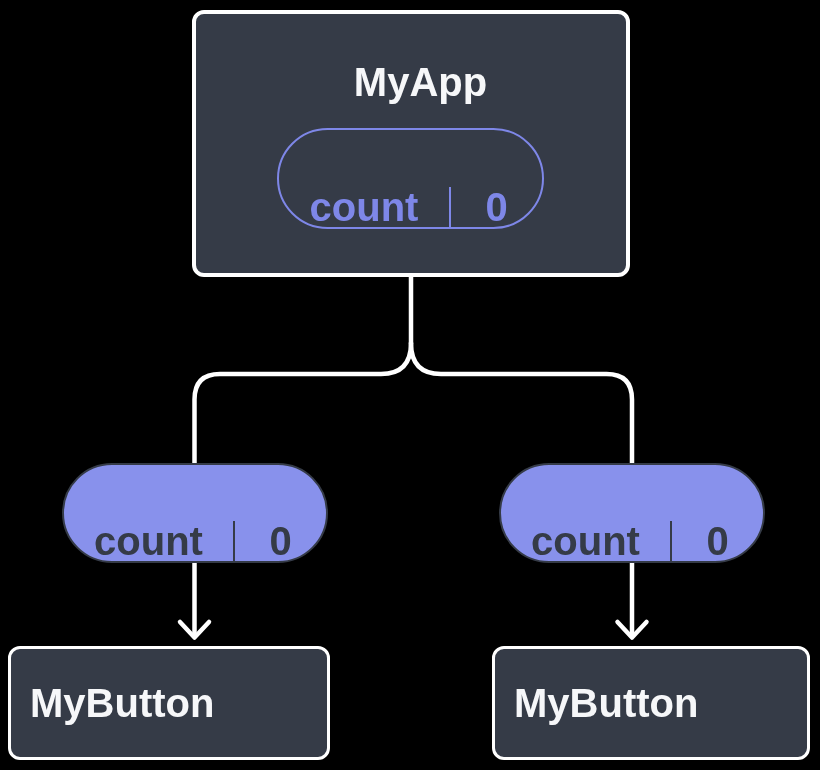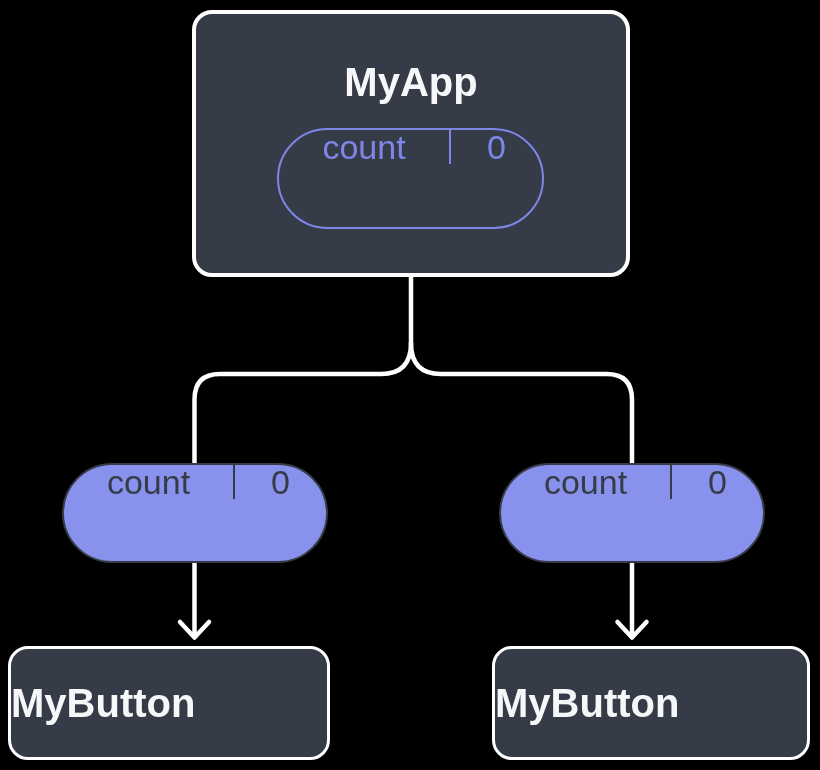--- a/index.html
+++ b/index.html
@@ -27,21 +27,22 @@
     stroke: var(--connector, #FFFFFF);
     stroke-width: 4.5;
     stroke-linecap: round;
     stroke-linejoin: round;
   }
   .node {
     position: absolute;
     box-sizing: border-box;
     background: var(--node-fill, #353B47);
     border: 4px solid var(--node-border, #FFFFFF);
-    border-radius: 20px;
+    border-radius: 12px;
+    padding-left: 19px;
   }
   .root-node {
     left: 192px;
     top: 10px;
     width: 438px;
     height: 267px;
   }
   .node-title {
     color: var(--node-text, #F6F7F9);
     font-size: 40px;
@@ -50,23 +51,23 @@
     text-align: center;
     white-space: nowrap;
   }
   .root-node .node-title {
     margin-top: 46px;
   }
   .pill {
     position: absolute;
     box-sizing: border-box;
     display: flex;
-    align-items: flex-start;
-    font-size: 34px;
-    font-weight: 400;
+    align-items: flex-end;
+    font-size: 40px;
+    font-weight: 700;
     line-height: 1;
   }
   .pill-name, .pill-value {
     display: flex;
     align-items: center;
     justify-content: center;
   }
   .pill-outline {
     left: 81px;            
     top: 114px;

